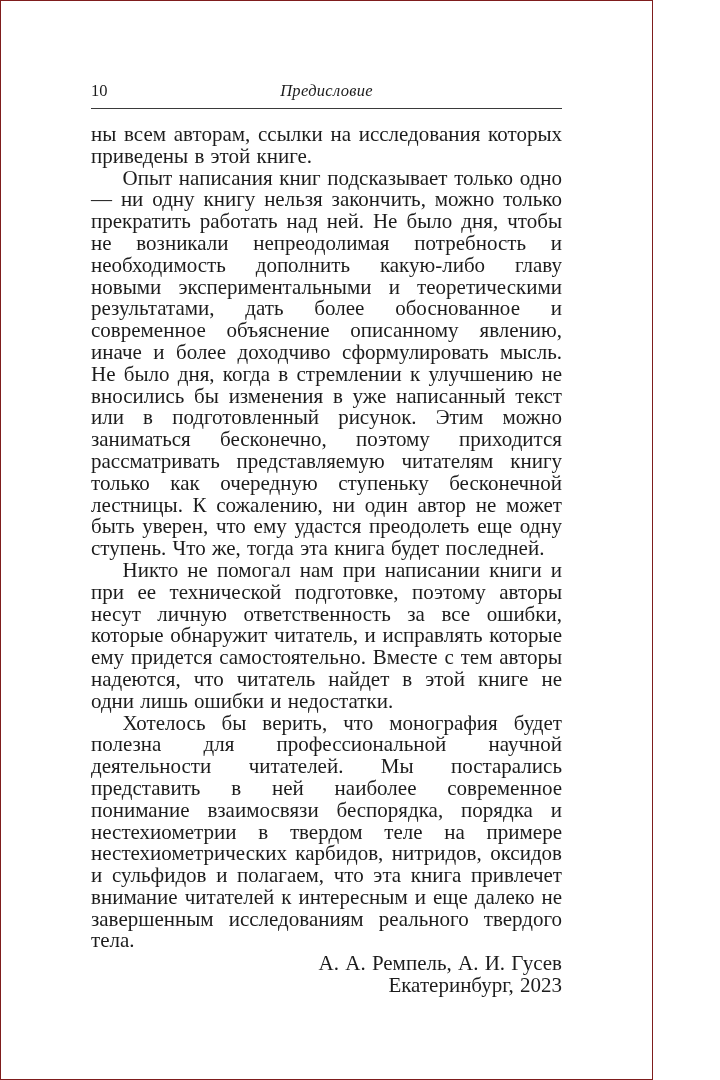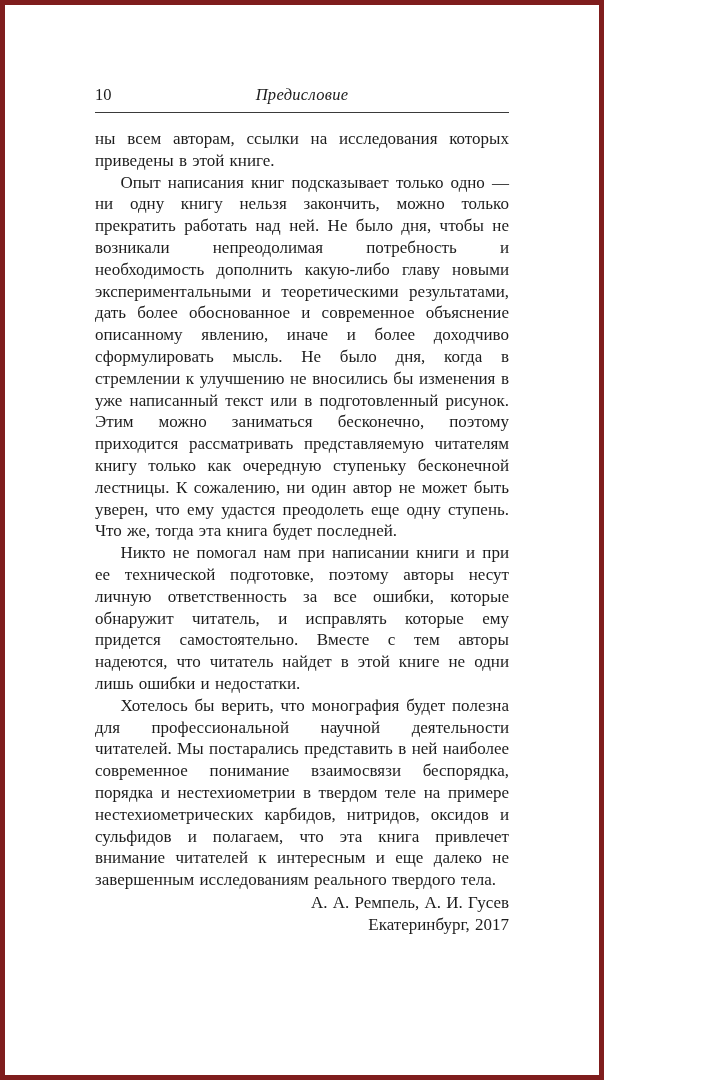--- a/index.html
+++ b/index.html
@@ -2,25 +2,25 @@
 <html lang="ru"><head>
 <meta charset="utf-8">
 <style>
   html, body {
     margin: 0;
     padding: 0;
     background: #ffffff;
   }
   .page {
     position: relative;
-    width: 604px;
+    width: 653px;
     height: 1080px;
     box-sizing: border-box;
     background: #ffffff;
-    border: 5px solid #7f1d1d;
+    border: 1px solid #7f1d1d;
     padding: 80px 90px 0 90px;
     font-family: "Liberation Serif", "DejaVu Serif", serif;
     color: #1c1c1c;
     overflow: hidden;
   }
   .page-header {
     position: relative;
     height: 22px;
     font-size: 16.5px;
   }
@@ -36,21 +36,21 @@
     font-style: italic;
     letter-spacing: 0.3px;
   }
   .header-rule {
     height: 0;
     border-bottom: 1px solid #3a3a3a;
     margin-top: 5px;
   }
   .body-text {
     margin-top: 15px;
-    font-size: 17px;
+    font-size: 21px;
     line-height: 21.8px;
     text-align: justify;
     word-spacing: 1px;
   }
   .para {
     margin: 0;
     text-indent: 1.5em;
   }
   .para.no-indent {
     text-indent: 0;
@@ -78,17 +78,17 @@
   <div class="header-rule"></div>
 
   <main class="body-text">
     <p class="para no-indent">ны всем авторам, ссылки на исследования которых приведены в этой книге.</p>
     <p class="para">Опыт написания книг подсказывает только одно — ни одну книгу нельзя закончить, можно только прекратить работать над ней. Не было дня, чтобы не возникали непреодолимая потребность и необходимость дополнить какую-либо главу новыми экспериментальными и теоретическими результатами, дать более обоснованное и современное объяснение описанному явлению, иначе и более доходчиво сформулировать мысль. Не было дня, когда в стремлении к улучшению не вносились бы изменения в уже написанный текст или в подготовленный рисунок. Этим можно заниматься бесконечно, поэтому приходится рассматривать представляемую читателям книгу только как очередную ступеньку бесконечной лестницы. К сожалению, ни один автор не может быть уверен, что ему удастся преодолеть еще одну ступень. Что же, тогда эта книга будет последней.</p>
     <p class="para">Никто не помогал нам при написании книги и при ее технической подготовке, поэтому авторы несут личную ответственность за все ошибки, которые обнаружит читатель, и исправлять которые ему придется самостоятельно. Вместе с тем авторы надеются, что читатель найдет в этой книге не одни лишь ошибки и недостатки.</p>
     <p class="para">Хотелось бы верить, что монография будет полезна для профессиональной научной деятельности читателей. Мы постарались представить в ней наиболее современное понимание взаимосвязи беспорядка, порядка и нестехиометрии в твердом теле на примере нестехиометрических карбидов, нитридов, оксидов и сульфидов и полагаем, что эта книга привлечет внимание читателей к интересным и еще далеко не завершенным исследованиям реального твердого тела.</p>
 
     <div class="signature">
       <div class="sig-authors">А. А. Ремпель, А. И. Гусев</div>
-      <div class="sig-place">Екатеринбург, 2017</div>
+      <div class="sig-place">Екатеринбург, 2023</div>
     </div>
   </main>
 
 </div>
 
 </body></html>

